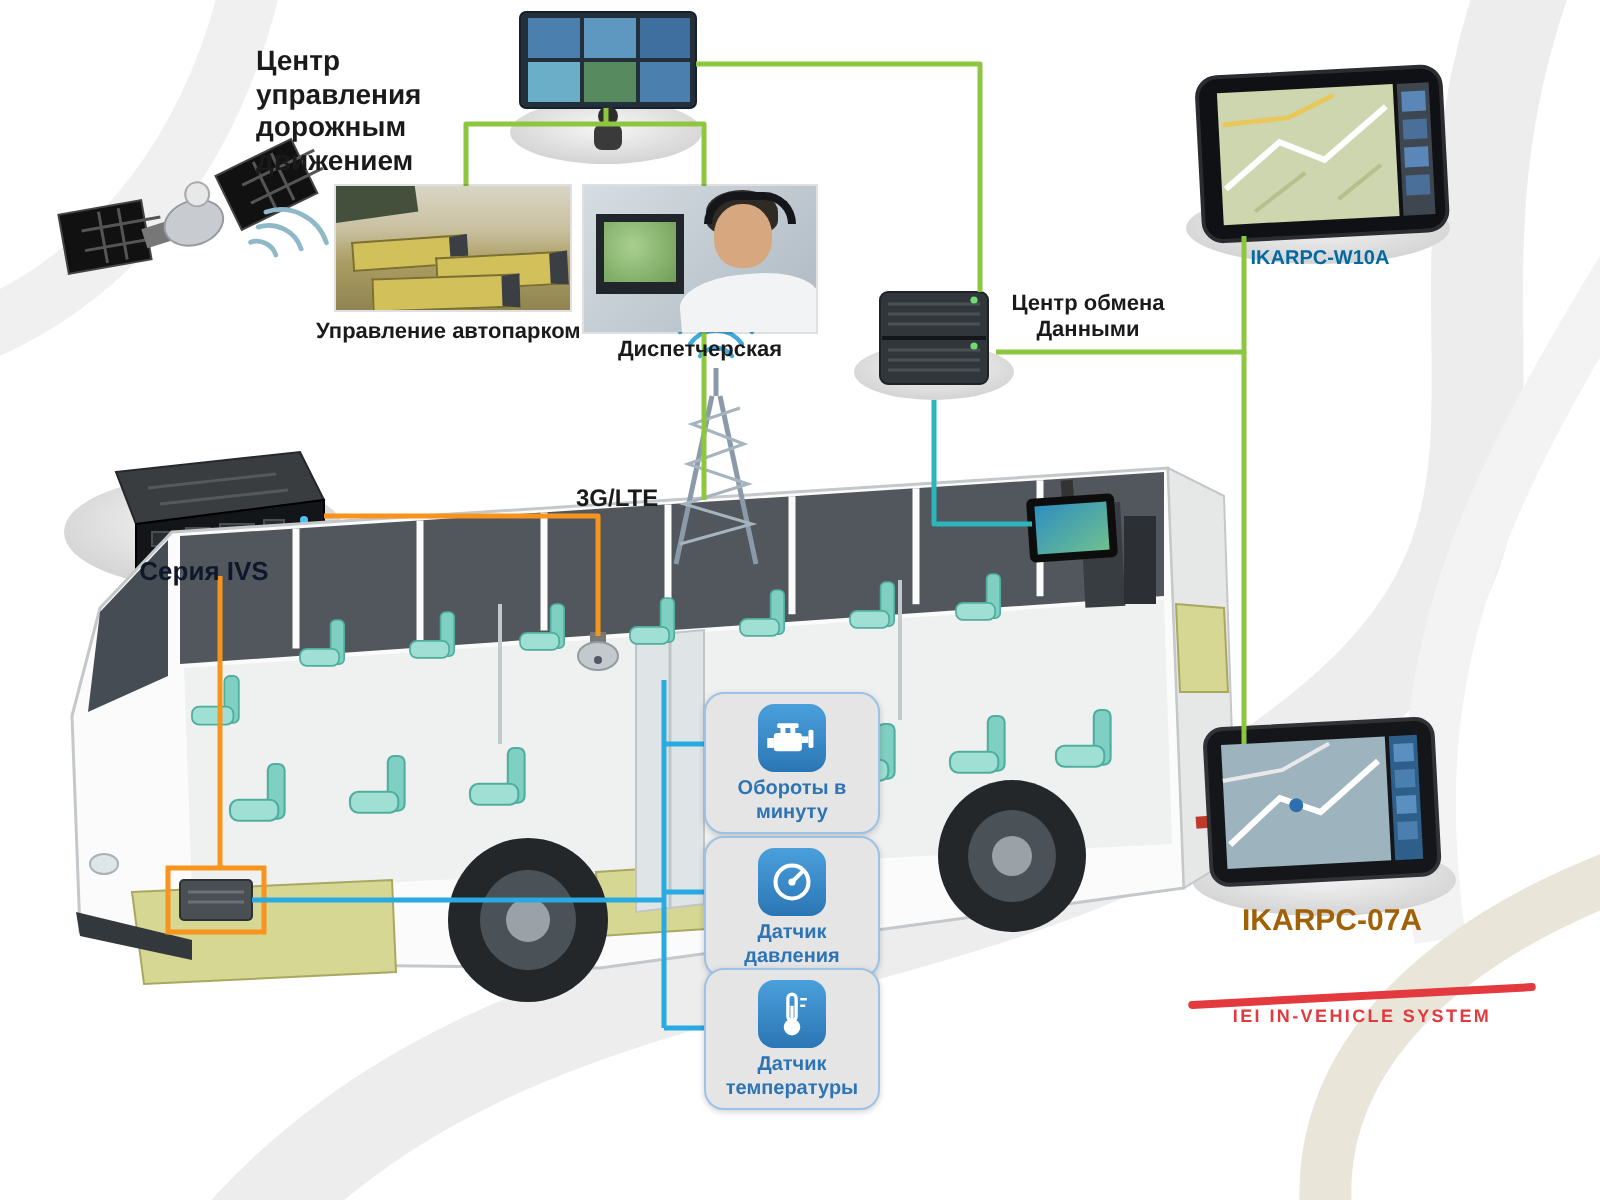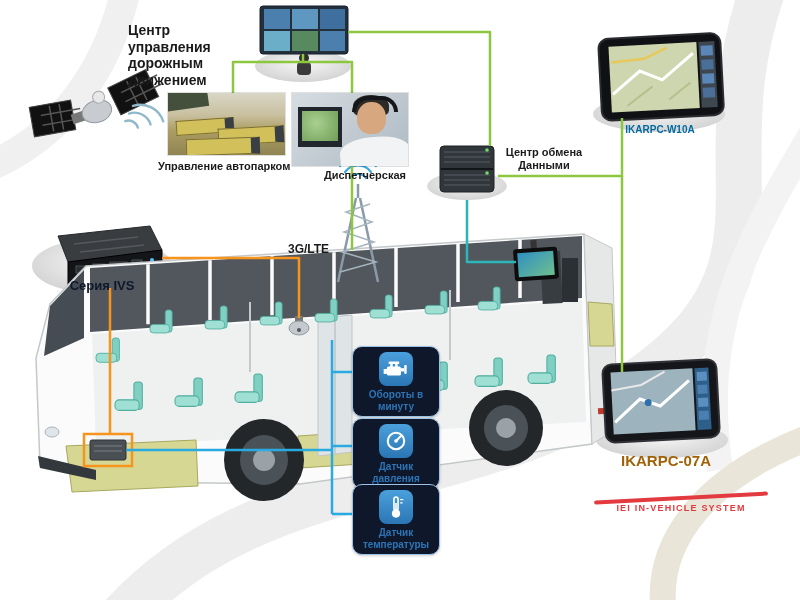--- a/index.html
+++ b/index.html
@@ -4,21 +4,21 @@
 <style>
   html,body{margin:0;padding:0;background:#fff;}
   .stage{position:relative;width:800px;height:600px;background:#fff;overflow:hidden;
          font-family:"Liberation Sans",sans-serif;}
   .layer{position:absolute;left:0;top:0;width:800px;height:600px;}
   svg.layer{pointer-events:none;}
 
   .lbl{position:absolute;font-weight:bold;color:#1a1a1a;white-space:pre-line;line-height:1.18;}
   .lbl-traffic{left:128px;top:22px;width:126px;font-size:14px;}
   .lbl-fleet{left:158px;top:160px;width:136px;font-size:11px;text-align:left;}
-  .lbl-dispatcher{left:294px;top:169px;width:112px;font-size:11px;text-align:right;}
+  .lbl-dispatcher{left:294px;top:169px;width:112px;font-size:11px;text-align:center;}
   .lbl-datacenter{left:500px;top:146px;width:88px;font-size:11px;text-align:center;}
   .lbl-network{left:288px;top:242px;font-size:12px;}
   .lbl-series{left:54px;top:278px;width:96px;font-size:13px;text-align:center;color:#0f172a;}
   .lbl-w10a{left:598px;top:124px;width:124px;font-size:10px;text-align:center;color:#0369a1;}
   .lbl-07a{left:604px;top:452px;width:124px;font-size:15px;text-align:center;color:#a16207;}
 
   .photo{position:absolute;overflow:hidden;box-shadow:0 0 0 1px rgba(0,0,0,.12);}
   .photo-fleet{left:168px;top:93px;width:117px;height:62px;
       background:linear-gradient(180deg,#d9d6c6 0%,#c9c0a0 35%,#ab9c62 62%,#8f8452 100%);}
   .photo-fleet .canopy{position:absolute;left:-6px;top:-4px;width:46px;height:20px;background:#45503c;transform:rotate(-8deg);}
@@ -30,21 +30,21 @@
   .photo-dispatcher{left:292px;top:93px;width:116px;height:73px;
       background:linear-gradient(135deg,#d6dde2,#aeb9c2);}
   .photo-dispatcher .monitor{position:absolute;left:6px;top:14px;width:44px;height:40px;background:#20262c;}
   .photo-dispatcher .screen{position:absolute;left:10px;top:18px;width:36px;height:30px;
       background:radial-gradient(circle at 40% 40%,#a9cf8e,#6f9e58);}
   .photo-dispatcher .hair{position:absolute;left:61px;top:2px;width:36px;height:22px;background:#2e2a26;border-radius:50% 50% 30% 30%;}
   .photo-dispatcher .head{position:absolute;left:65px;top:9px;width:29px;height:32px;background:#d7a87f;border-radius:48% 48% 44% 44%;}
   .photo-dispatcher .headset{position:absolute;left:60px;top:3px;width:38px;height:12px;border:4px solid #14161a;border-bottom:none;border-radius:20px 20px 0 0;}
   .photo-dispatcher .shirt{position:absolute;left:48px;top:44px;width:70px;height:32px;background:#f2f3f4;border-radius:45% 45% 0 0;transform:rotate(-5deg);}
 
-  .sensor-card{position:absolute;left:352px;width:80px;background:#0f172a;border:1.5px solid #9cc3e5;
+  .sensor-card{position:absolute;left:352px;width:80px;background:#e5e5e5;border:1.5px solid #9cc3e5;
       border-radius:10px;padding:5px 3px 4px;text-align:center;box-shadow:0 1px 3px rgba(0,0,0,.18);}
   .sensor-card .ic{width:34px;height:34px;margin:0 auto 3px;border-radius:8px;
       background:linear-gradient(180deg,#4aa0dc,#2b76b4);display:flex;align-items:center;justify-content:center;}
   .sensor-card .txt{font-size:10px;font-weight:bold;color:#2d74b5;white-space:pre-line;line-height:1.15;}
   .card-rpm{top:346px;}
   .card-pressure{top:418px;}
   .card-temp{top:484px;}
 
   .logo{position:absolute;left:588px;top:494px;width:186px;text-align:center;}
   .logo .row{display:flex;align-items:flex-end;justify-content:center;}

